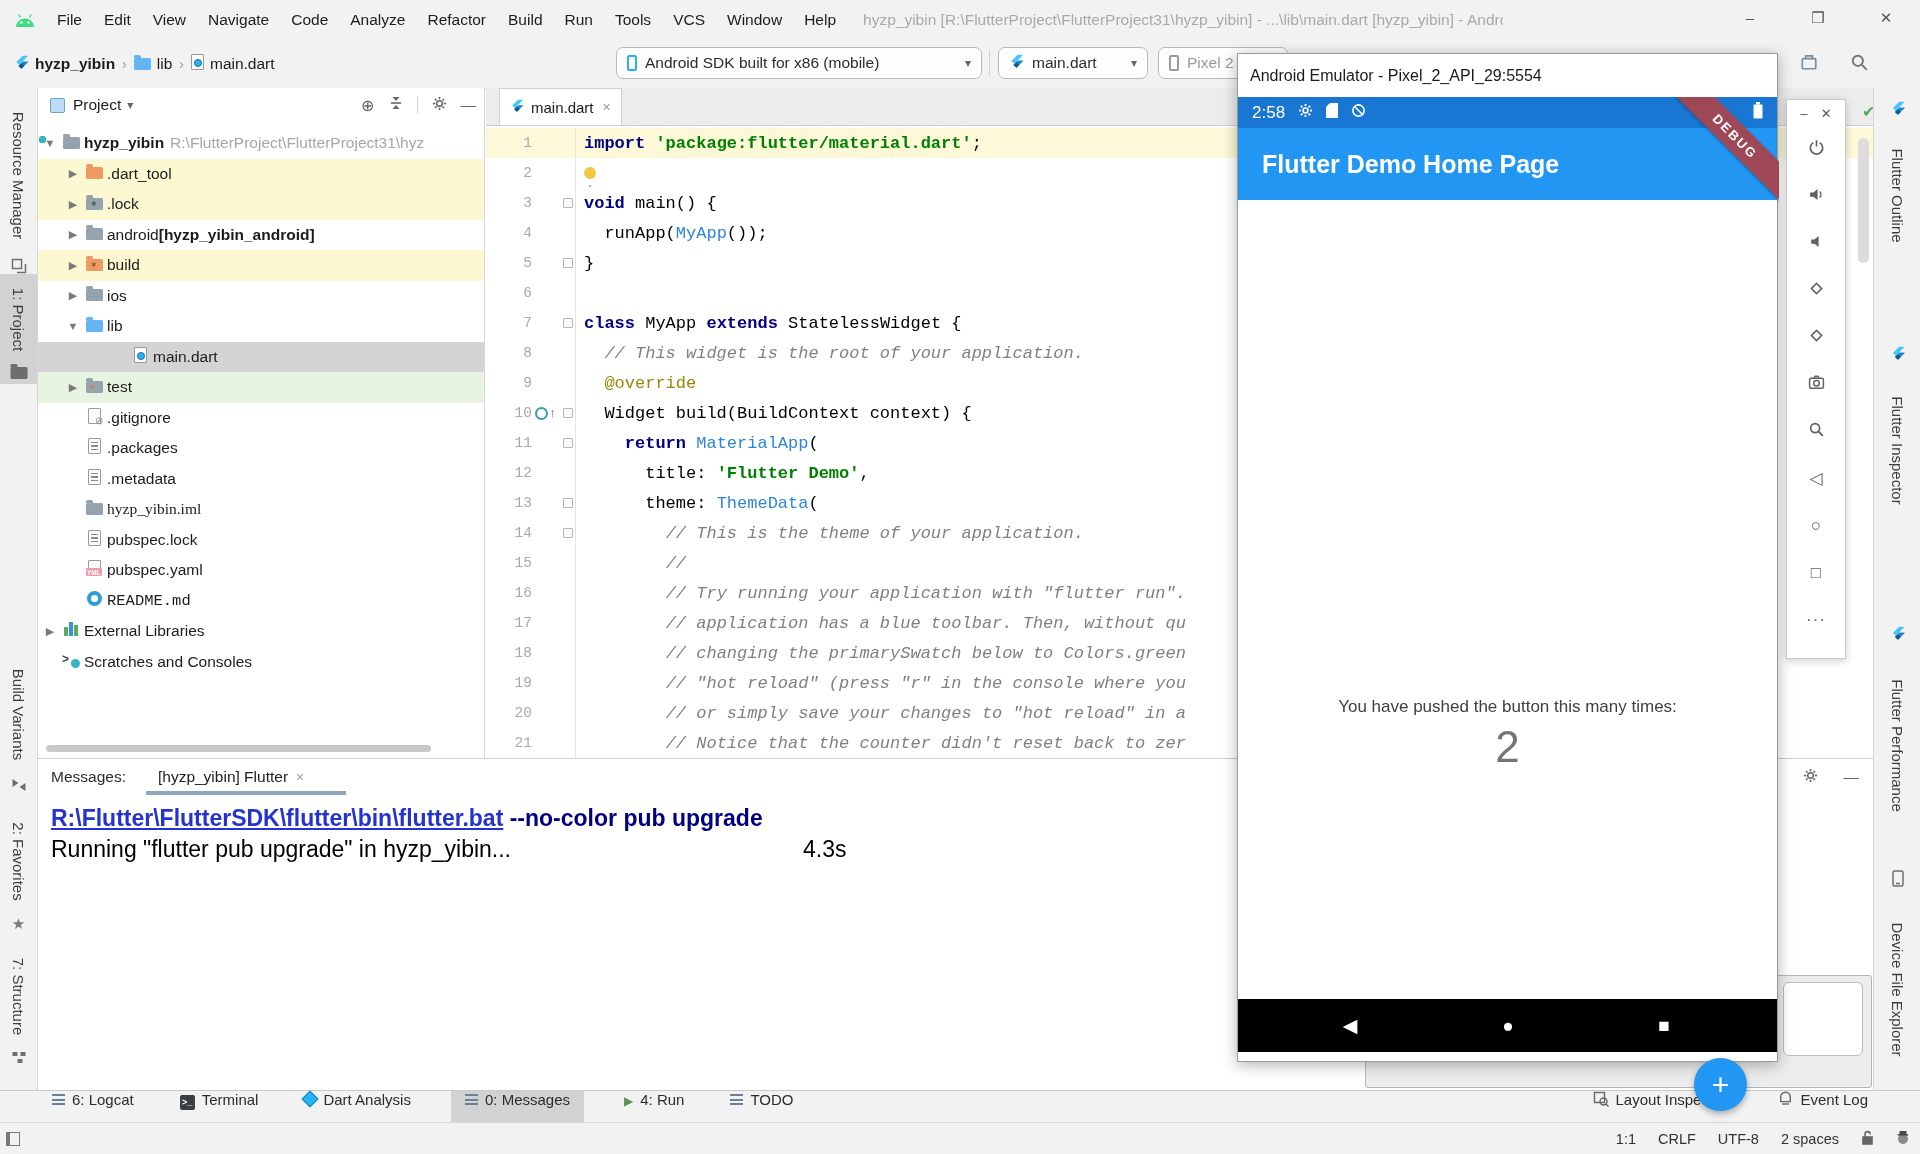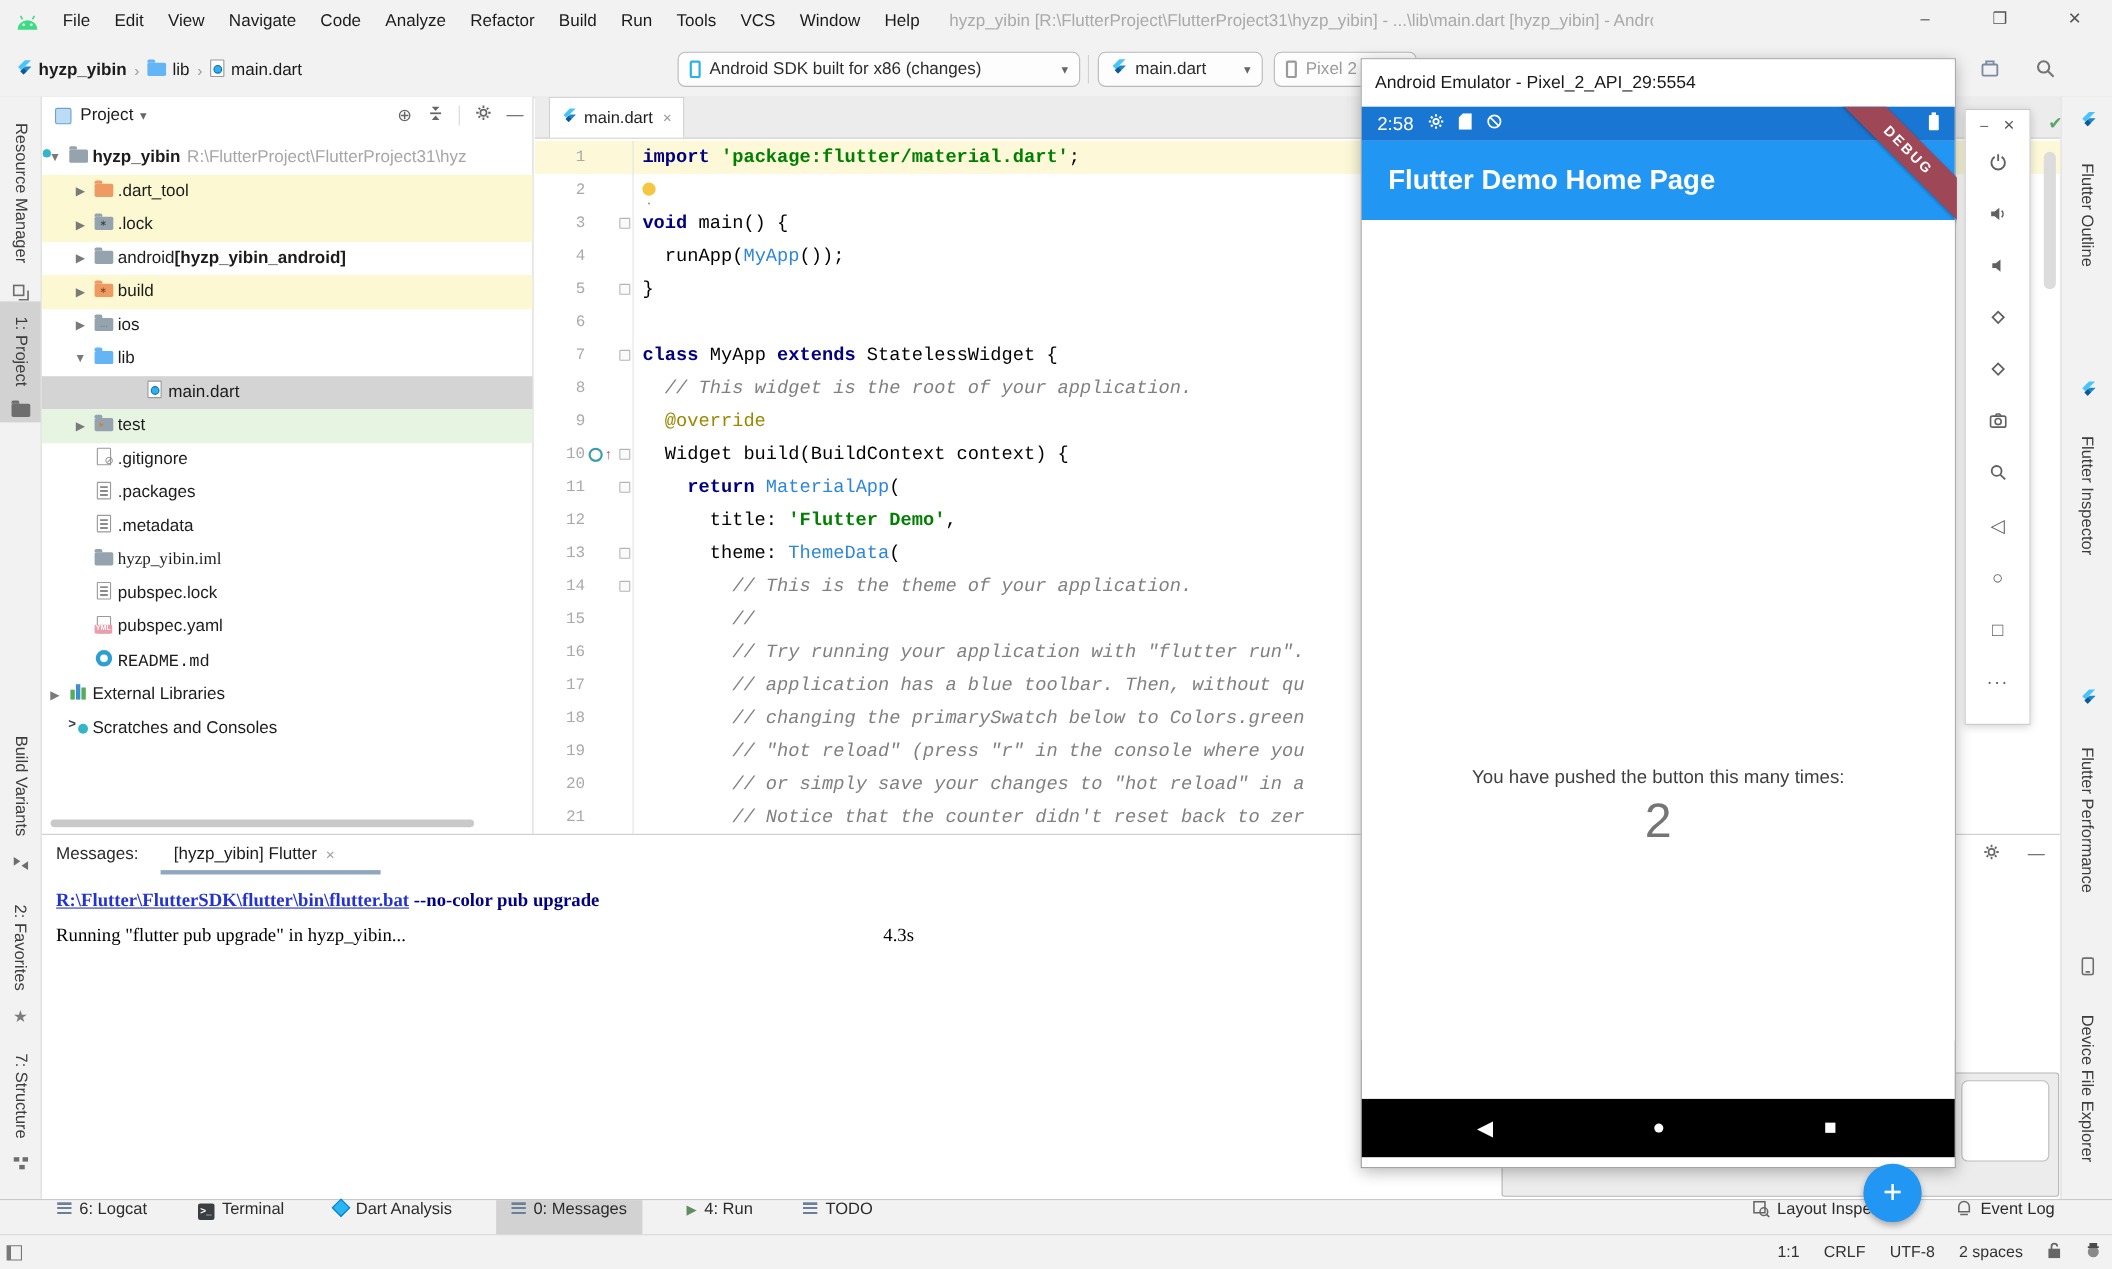--- a/index.html
+++ b/index.html
@@ -84,21 +84,21 @@
   #ed-check{position:absolute;left:1376px;top:14px;color:#59a869;font-size:16px;}
   #ed-thumb{position:absolute;left:1372px;top:50px;width:11px;height:125px;background:#dcdcdc;border-radius:6px;}
   
   #messages-panel{position:absolute;left:38px;top:758px;width:1835px;height:332px;background:#fff;border-top:1px solid #cdcdcd;box-sizing:border-box;}
   #msg-header{position:relative;height:36px;display:flex;align-items:center;font-size:15.5px;}
   #msg-label{margin-left:13px;color:#2c2c2c;}
   #msg-tab{margin-left:32px;display:flex;align-items:center;gap:8px;}
   #msg-tab-close{color:#a0a0a0;font-size:14px;}
   #msg-underline{position:absolute;left:108px;top:32px;width:200px;height:4px;background:#8fa8c0;}
   #msg-actions{position:absolute;right:14px;top:0;height:36px;display:flex;align-items:center;gap:26px;color:#666;}
-  #msg-content{position:relative;margin-top:8px;font-family:Liberation Serif, serif;font-size:17px;}
+  #msg-content{position:relative;margin-top:8px;font-family:Liberation Sans, sans-serif;font-size:23px;}
   .msg-line{position:relative;height:31px;line-height:31px;padding-left:13px;white-space:pre;}
   .m-link{color:#2433d0;text-decoration:underline;font-weight:bold;}
   .m-navy{color:#000080;font-weight:bold;}
   .m-plain{color:#000;}
   .m-right{position:absolute;left:765px;top:0;color:#000;}
   
   #bottom-bar{position:absolute;left:0;top:1090px;width:1920px;height:32px;background:#f2f2f2;border-top:1px solid #c9c9c9;display:flex;align-items:center;box-sizing:border-box;}
   #bb-left{display:flex;align-items:center;gap:34px;padding-left:46px;}
   .bb-item{display:flex;align-items:flex-start;gap:7px;font-size:15px;color:#2c2c2c;height:32px;padding:0 6px;}
   .bb-item.selected{background:#d2d2d2;padding:0 14px;}
@@ -205,21 +205,21 @@
           <span>lib</span>
         </span>
         <span class="crumb-sep">›</span>
         <span class="crumb">
           <span><span class="icon-page"><span class="dart-dot"></span></span></span>
           <span>main.dart</span>
         </span>
       </div>
     <div class="tb-btn" id="device-btn">
       <span class="icon-phone"></span>
-      <span>Android SDK built for x86 (changes)</span>
+      <span>Android SDK built for x86 (mobile)</span>
       <span class="dd-arrow">▾</span>
     </div>
     <div class="tsep"></div>
     <div class="tb-btn" id="config-btn">
       <span><svg width="15" height="15" viewBox="0 0 16 16">
             <polygon points="9.2,0.8 15.2,0.8 5.6,10.4 2.6,7.4" fill="#47c5fb"></polygon>
             <polygon points="15.2,7 9.4,7 4.8,11.6 7.9,14.7 15.2,7.4" fill="#1e88c7"></polygon>
             <polygon points="4.8,11.6 7.9,8.5 11,11.6 7.9,14.7" fill="#0d5a94"></polygon>
           </svg></span>
       <span>main.dart</span>

